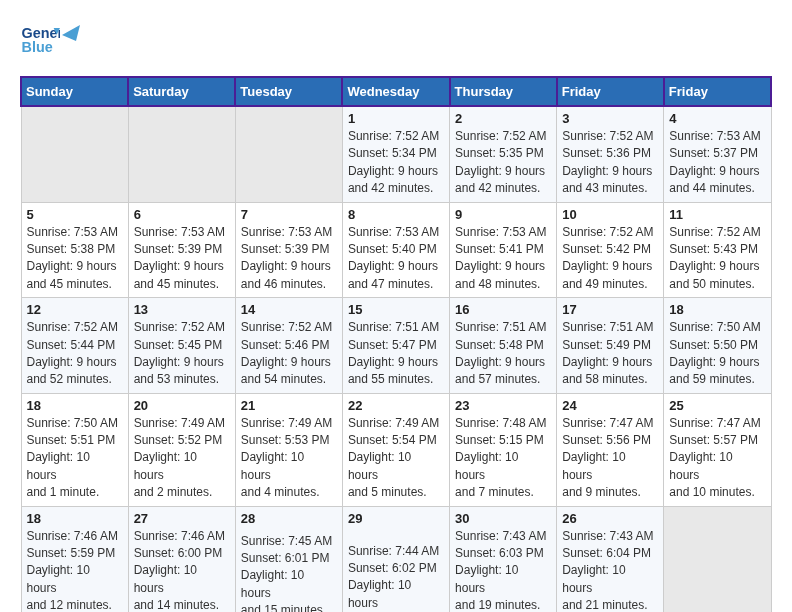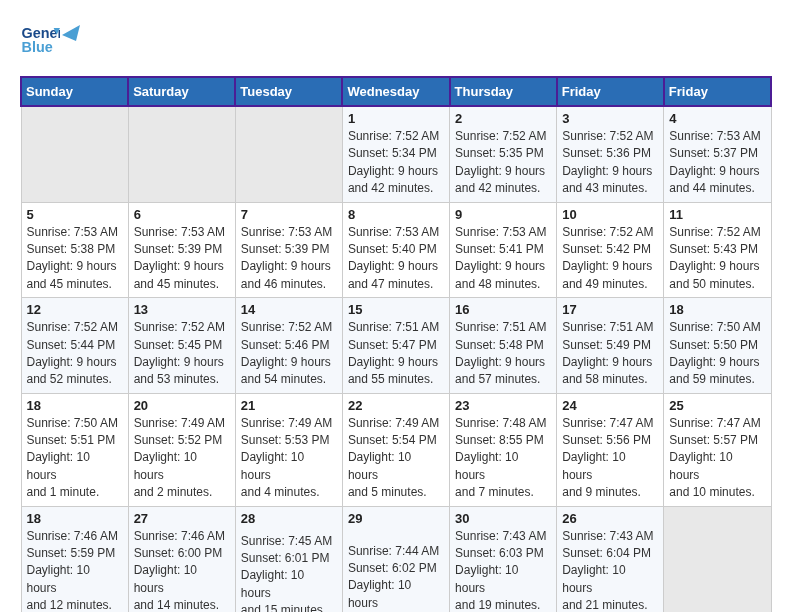--- a/index.html
+++ b/index.html
@@ -276,21 +276,21 @@
         <td>
           <span class="day-num">22</span>
           <div class="day-info" style="white-space: pre-line;">Sunrise: 7:49 AM
 Sunset: 5:54 PM
 Daylight: 10 hours
 and 5 minutes.</div>
         </td>
         <td>
           <span class="day-num">23</span>
           <div class="day-info" style="white-space: pre-line;">Sunrise: 7:48 AM
-Sunset: 8:55 PM
+Sunset: 5:15 PM
 Daylight: 10 hours
 and 7 minutes.</div>
         </td>
         <td>
           <span class="day-num">24</span>
           <div class="day-info" style="white-space: pre-line;">Sunrise: 7:47 AM
 Sunset: 5:56 PM
 Daylight: 10 hours
 and 9 minutes.</div>
         </td>

